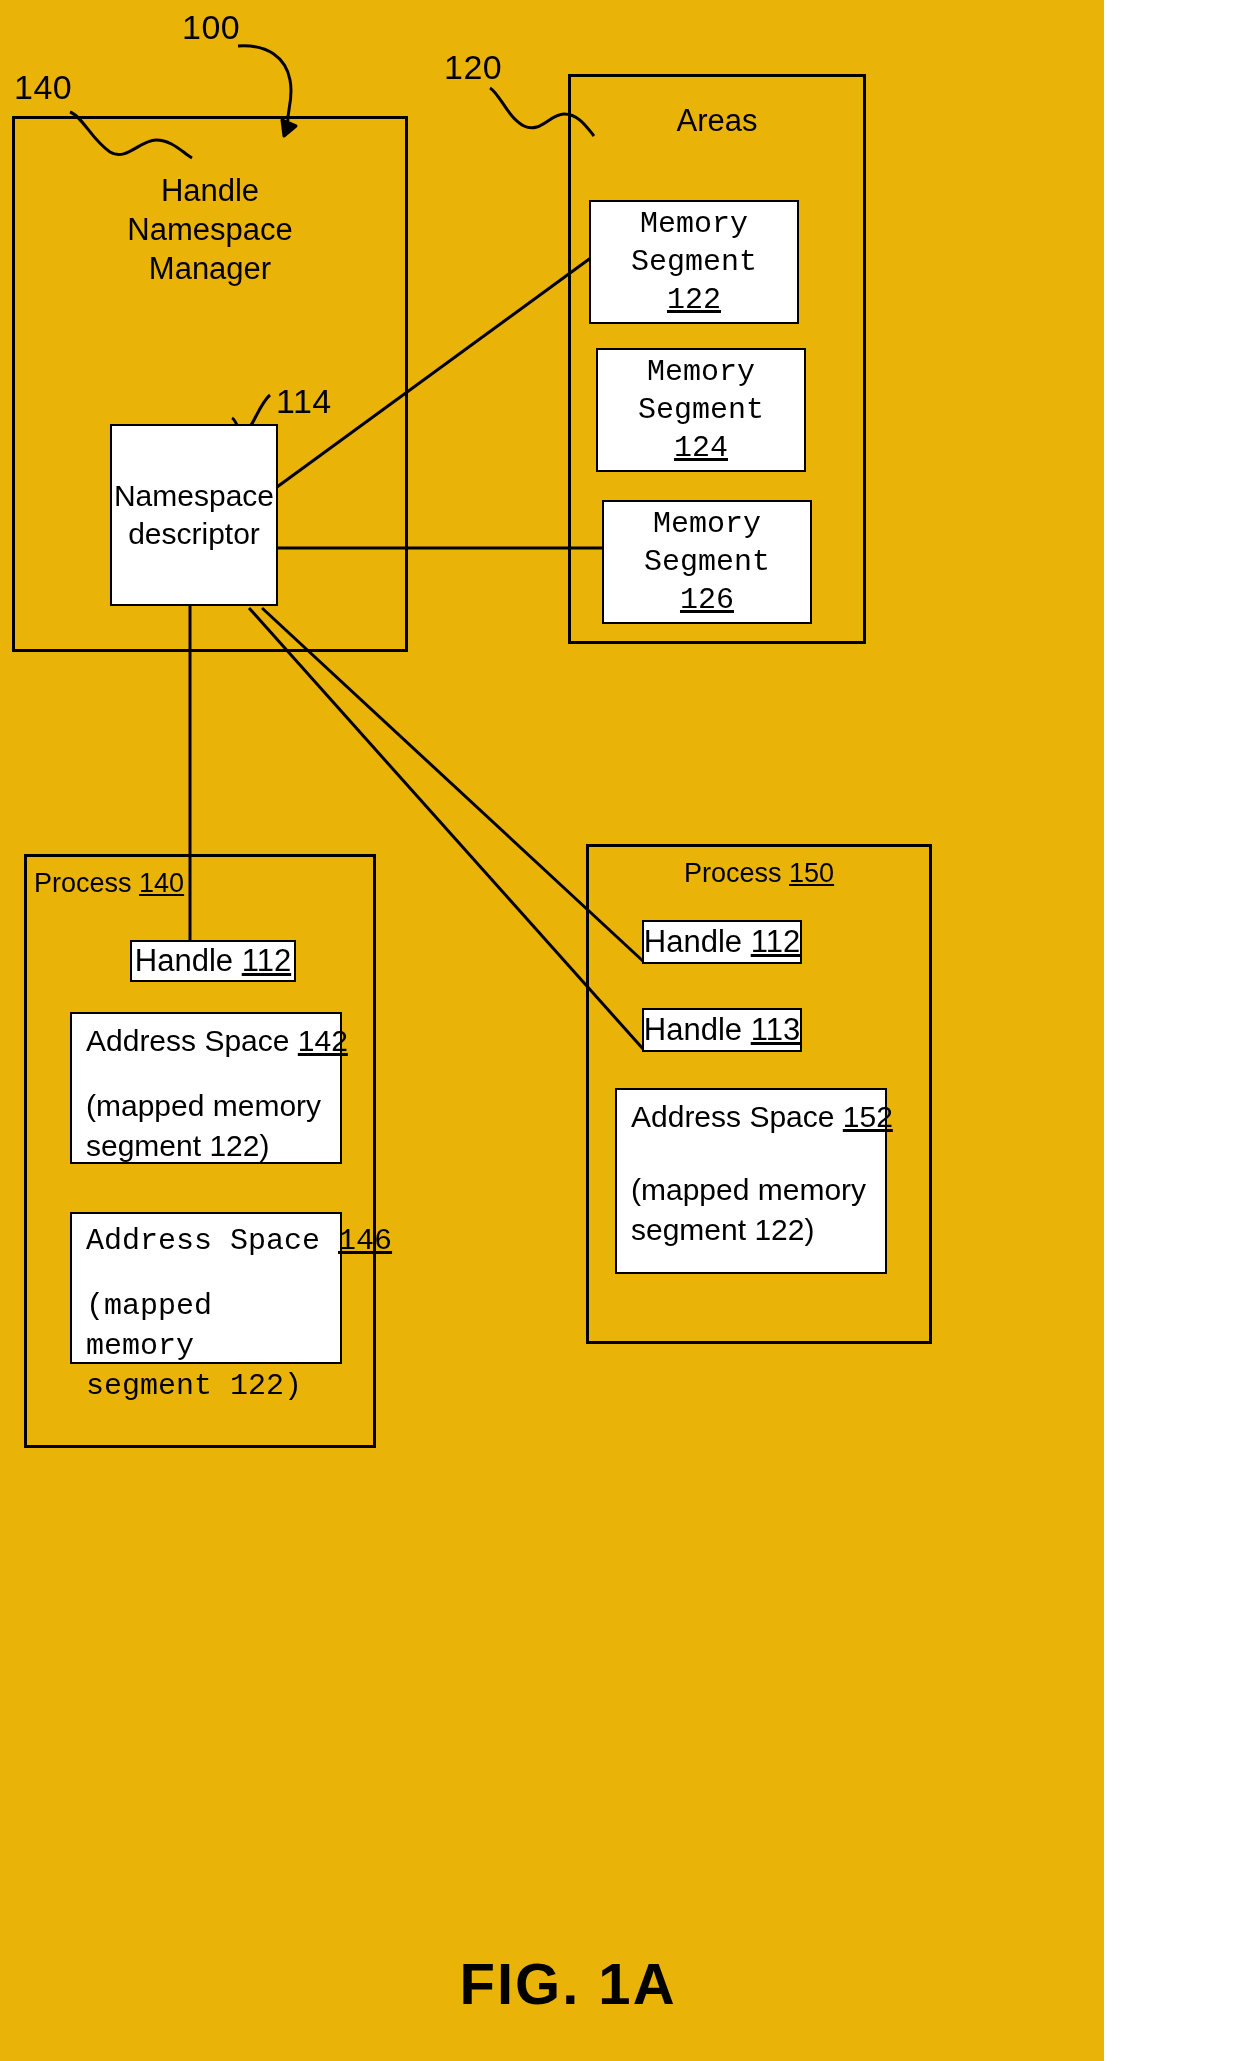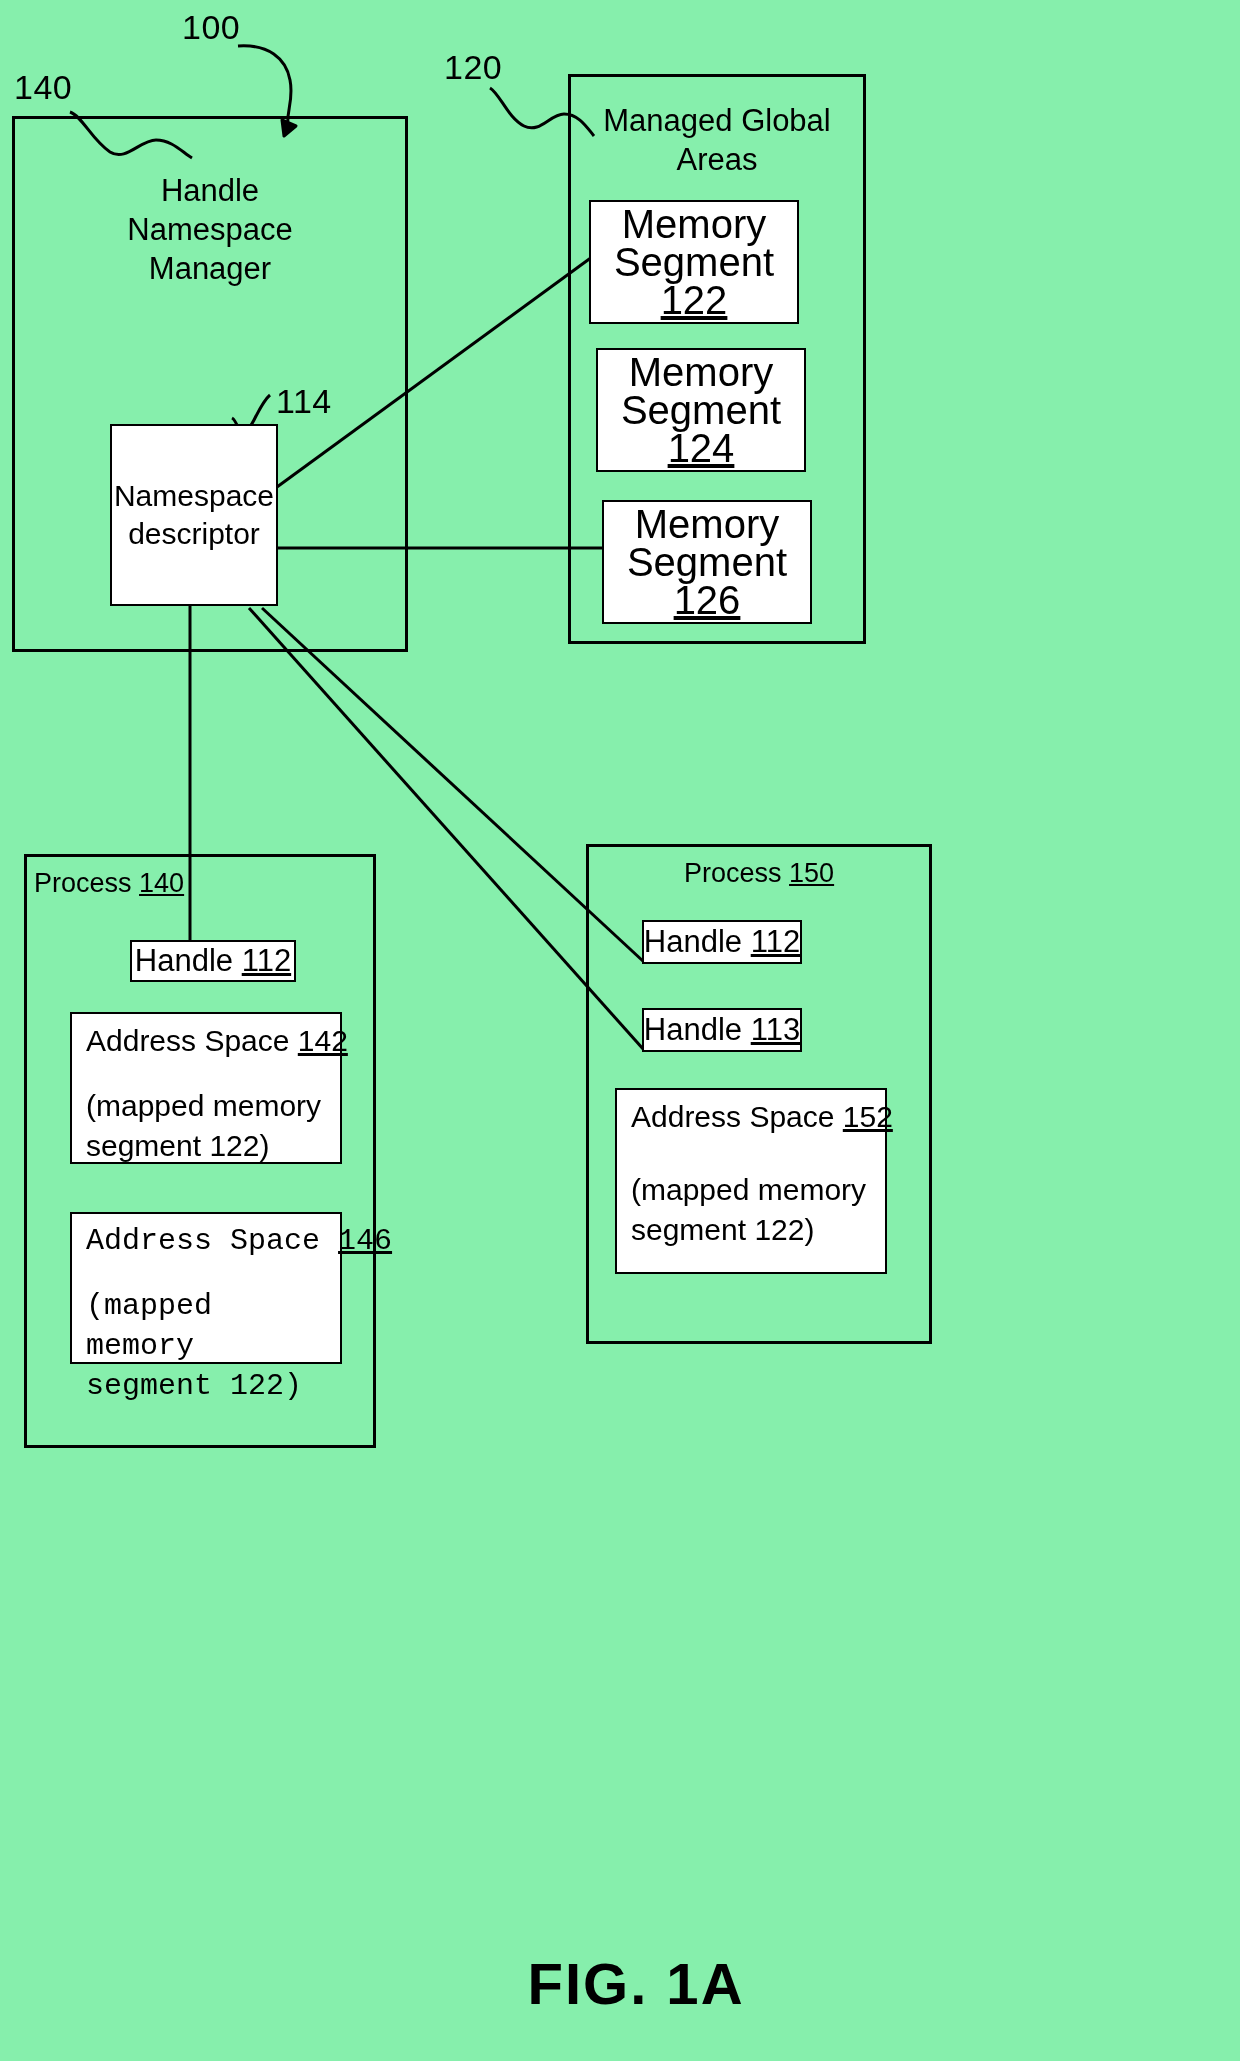--- a/index.html
+++ b/index.html
@@ -6,24 +6,24 @@
     margin: 0;
     padding: 0;
     background: #ffffff;
   }
   body {
     font-family: "Liberation Sans", sans-serif;
     color: #000000;
   }
   #figure {
     position: relative;
-    width: 1240px;
+    width: 1104px;
     height: 2061px;
     overflow: hidden;
-    background: #86efac;
+    background: #eab308;
   }
   .box {
     position: absolute;
     border: 3px solid #000;
     box-sizing: border-box;
     background: transparent;
   }
   .boxthin {
     position: absolute;
     border: 2px solid #000;
@@ -41,22 +41,23 @@
     position: absolute;
     font-size: 34px;
     letter-spacing: 0.5px;
   }
   .ul { text-decoration: underline; }
   .title-txt {
     font-size: 31px;
     line-height: 39px;
   }
   .seg-txt {
-    font-size: 40px;
+    font-size: 30px;
     line-height: 38px;
+    font-family: Liberation Mono, monospace;
   }
   .ns-txt {
     font-size: 30px;
     line-height: 38px;
   }
   .proc-title {
     position: absolute;
     font-size: 27px;
     white-space: nowrap;
   }
@@ -138,21 +139,20 @@
     </div>
   </div>
 
   <div class="boxthin centered ns-txt" style="left:110px; top:424px; width:168px; height:182px;">
     <div>Namespace</div>
     <div>descriptor</div>
   </div>
 
   <div class="box" style="left:568px; top:74px; width:298px; height:570px;">
     <div class="title-txt" style="position:absolute; left:0; top:24px; width:100%; text-align:center;">
-      <div>Managed Global</div>
       <div>Areas</div>
     </div>
   </div>
 
   <div class="boxthin centered seg-txt" style="left:589px; top:200px; width:210px; height:124px;">
     <div>Memory</div>
     <div>Segment</div>
     <div class="ul">122</div>
   </div>
 

